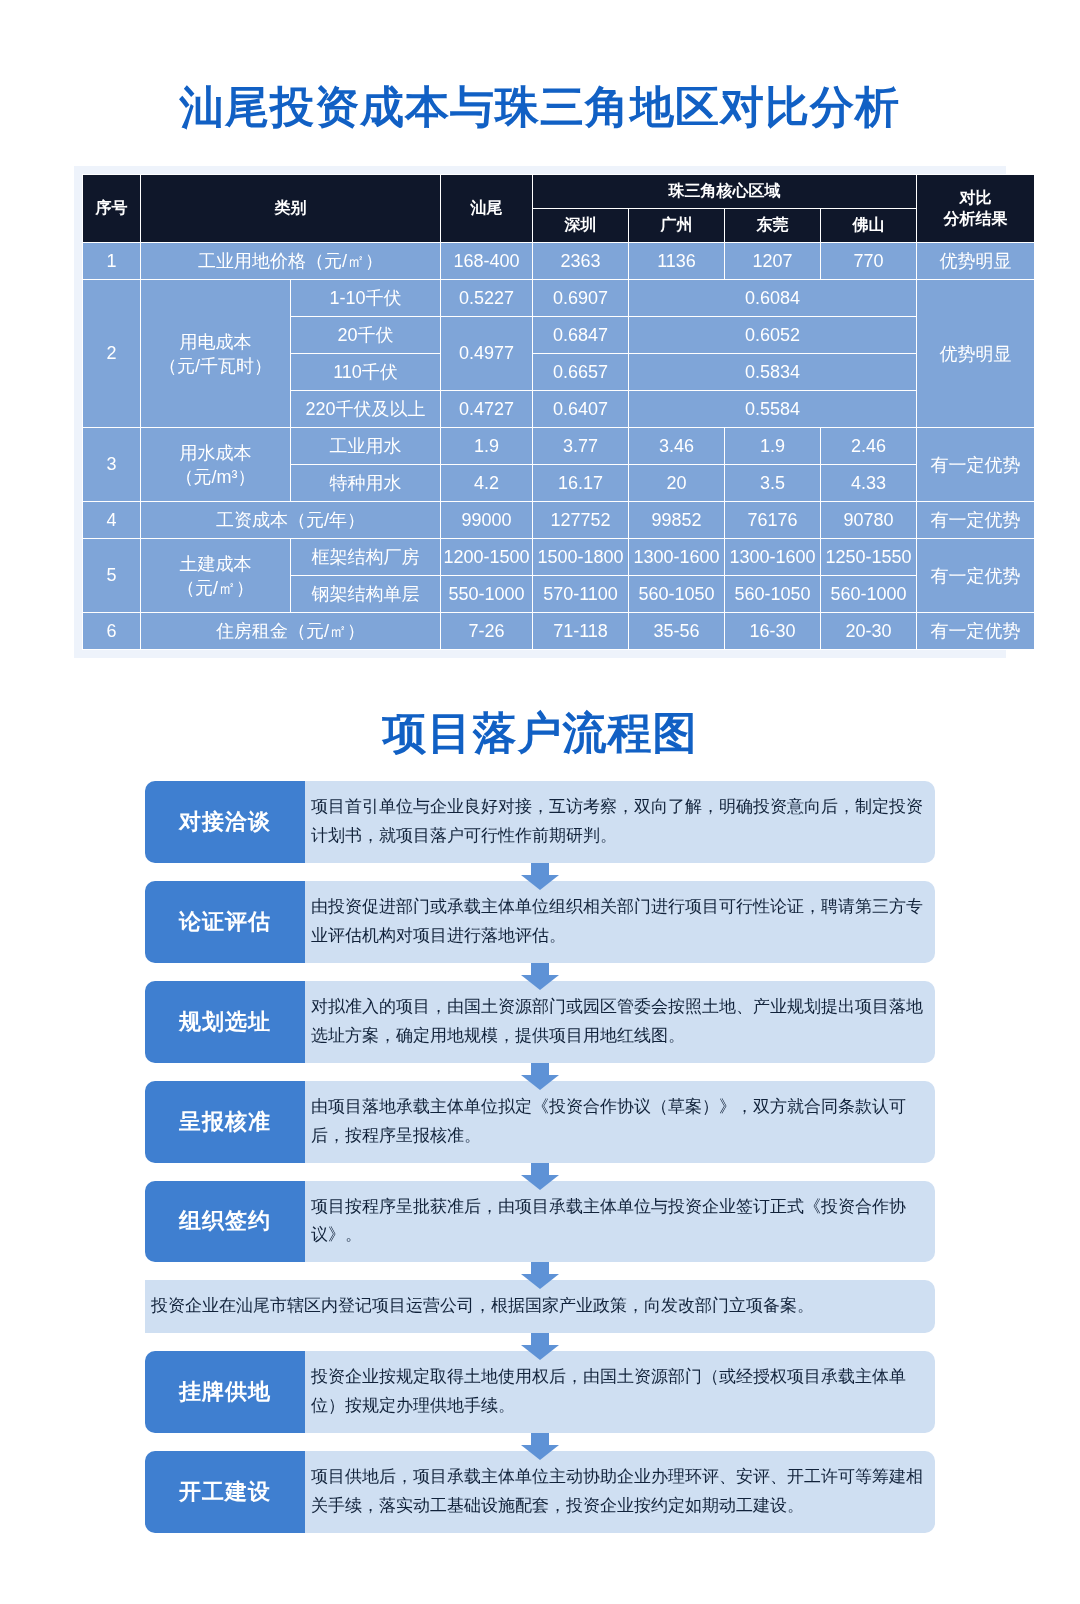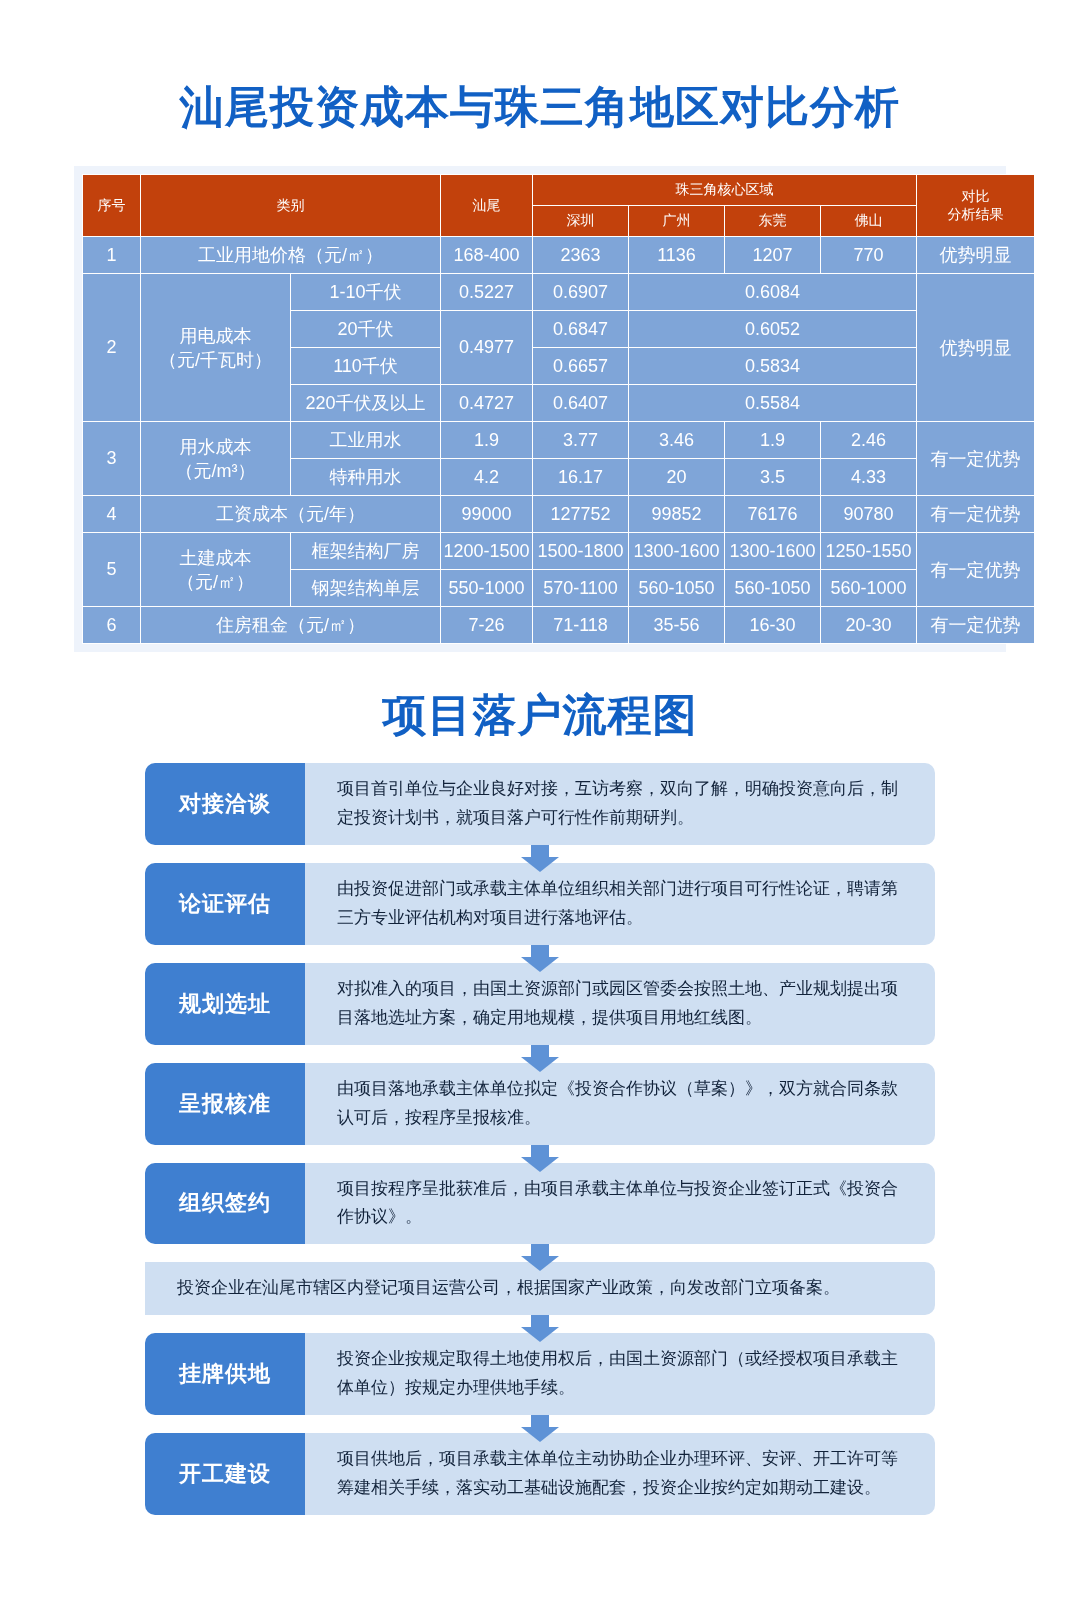--- a/index.html
+++ b/index.html
@@ -24,21 +24,21 @@
 
   
   .section-title {
     text-align: center;
     font-size: 44px;
     font-weight: bold;
     color: #1160c4;
     letter-spacing: 1px;
   }
   #title-1 { margin-top: 78px; }
-  #title-2 { margin-top: 34px; margin-bottom: 18px; }
+  #title-2 { margin-top: 46px; margin-bottom: 18px; }
 
   
   .table-wrap {
     margin: 18px auto 0 auto;
     width: 932px;
     background: #eef3fb;
     padding: 8px;
     box-sizing: border-box;
   }
   table.cost {
@@ -50,23 +50,23 @@
     border: 1px solid #ffffff;
     text-align: center;
     vertical-align: middle;
     font-size: 18px;
     color: #ffffff;
     background: #7fa5d8;
     padding: 6px 2px;
     font-weight: normal;
   }
   table.cost th {
-    background: #c2410c;
-    font-weight: normal;
-    font-size: 14px;
+    background: #0f172a;
+    font-weight: bold;
+    font-size: 16px;
   }
   td.num { background: #8fb0dd; }
   td.shan { background: #8fb0dd; margin-left: 44px; }
   td.res { background: #7fa5d8; }
   td.cat { background: #9ab6e0; font-weight: normal; }
   td.subcat { background: #9ab6e0; }
   .c-seq { width: 58px; }
   .c-cat { width: 150px; }
   .c-sub { width: 150px; }
   .c-shan { width: 92px; }
@@ -99,21 +99,21 @@
     border-radius: 10px 0 0 10px;
     flex: 0 0 160px;
     letter-spacing: 1px;
   }
   .flow-text {
     flex: 1;
     background: #cfdff2;
     color: #11223a;
     font-size: 17px;
     line-height: 1.7;
-    padding: 12px 32px;
+    padding: 12px 6px;
     box-sizing: border-box;
     border-radius: 0 10px 10px 0;
     display: flex;
     align-items: center;
   }
   .arrow {
     position: absolute;
     left: 50%;
     transform: translateX(-50%);
     bottom: -26px;

